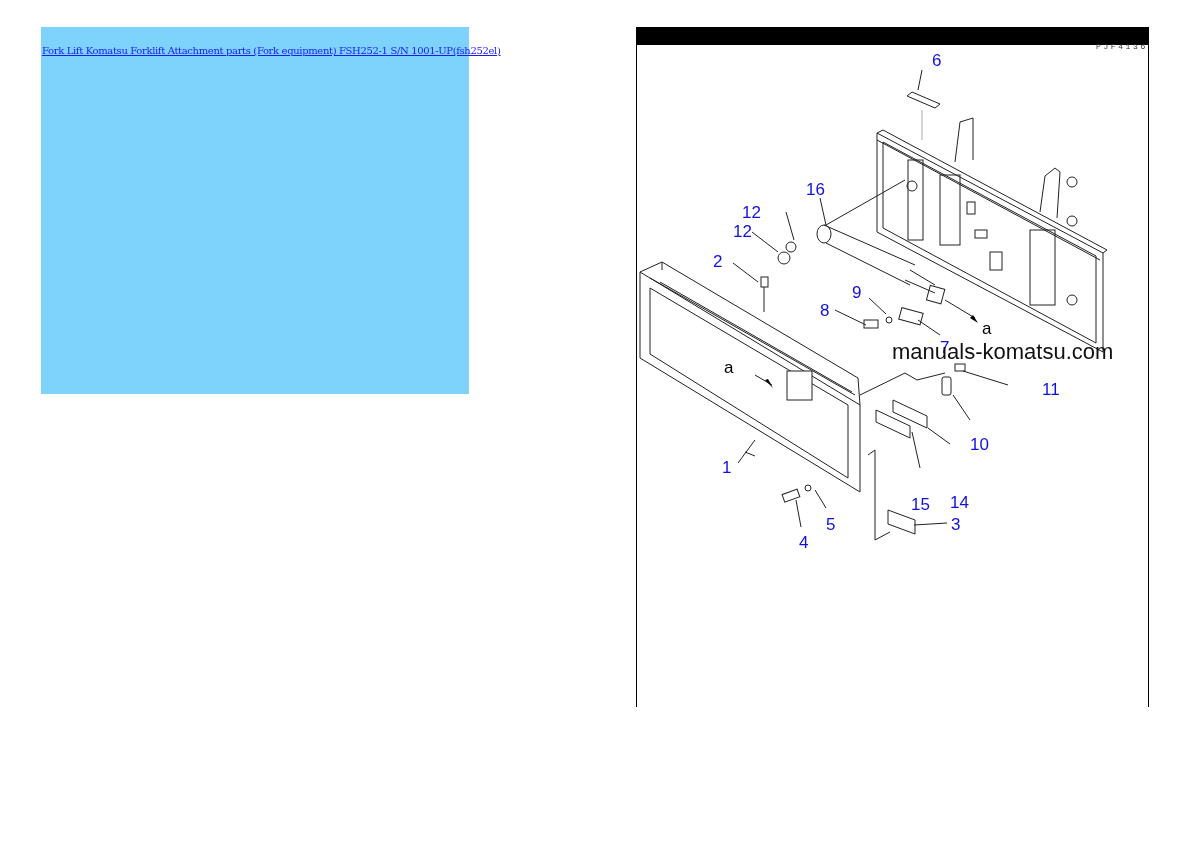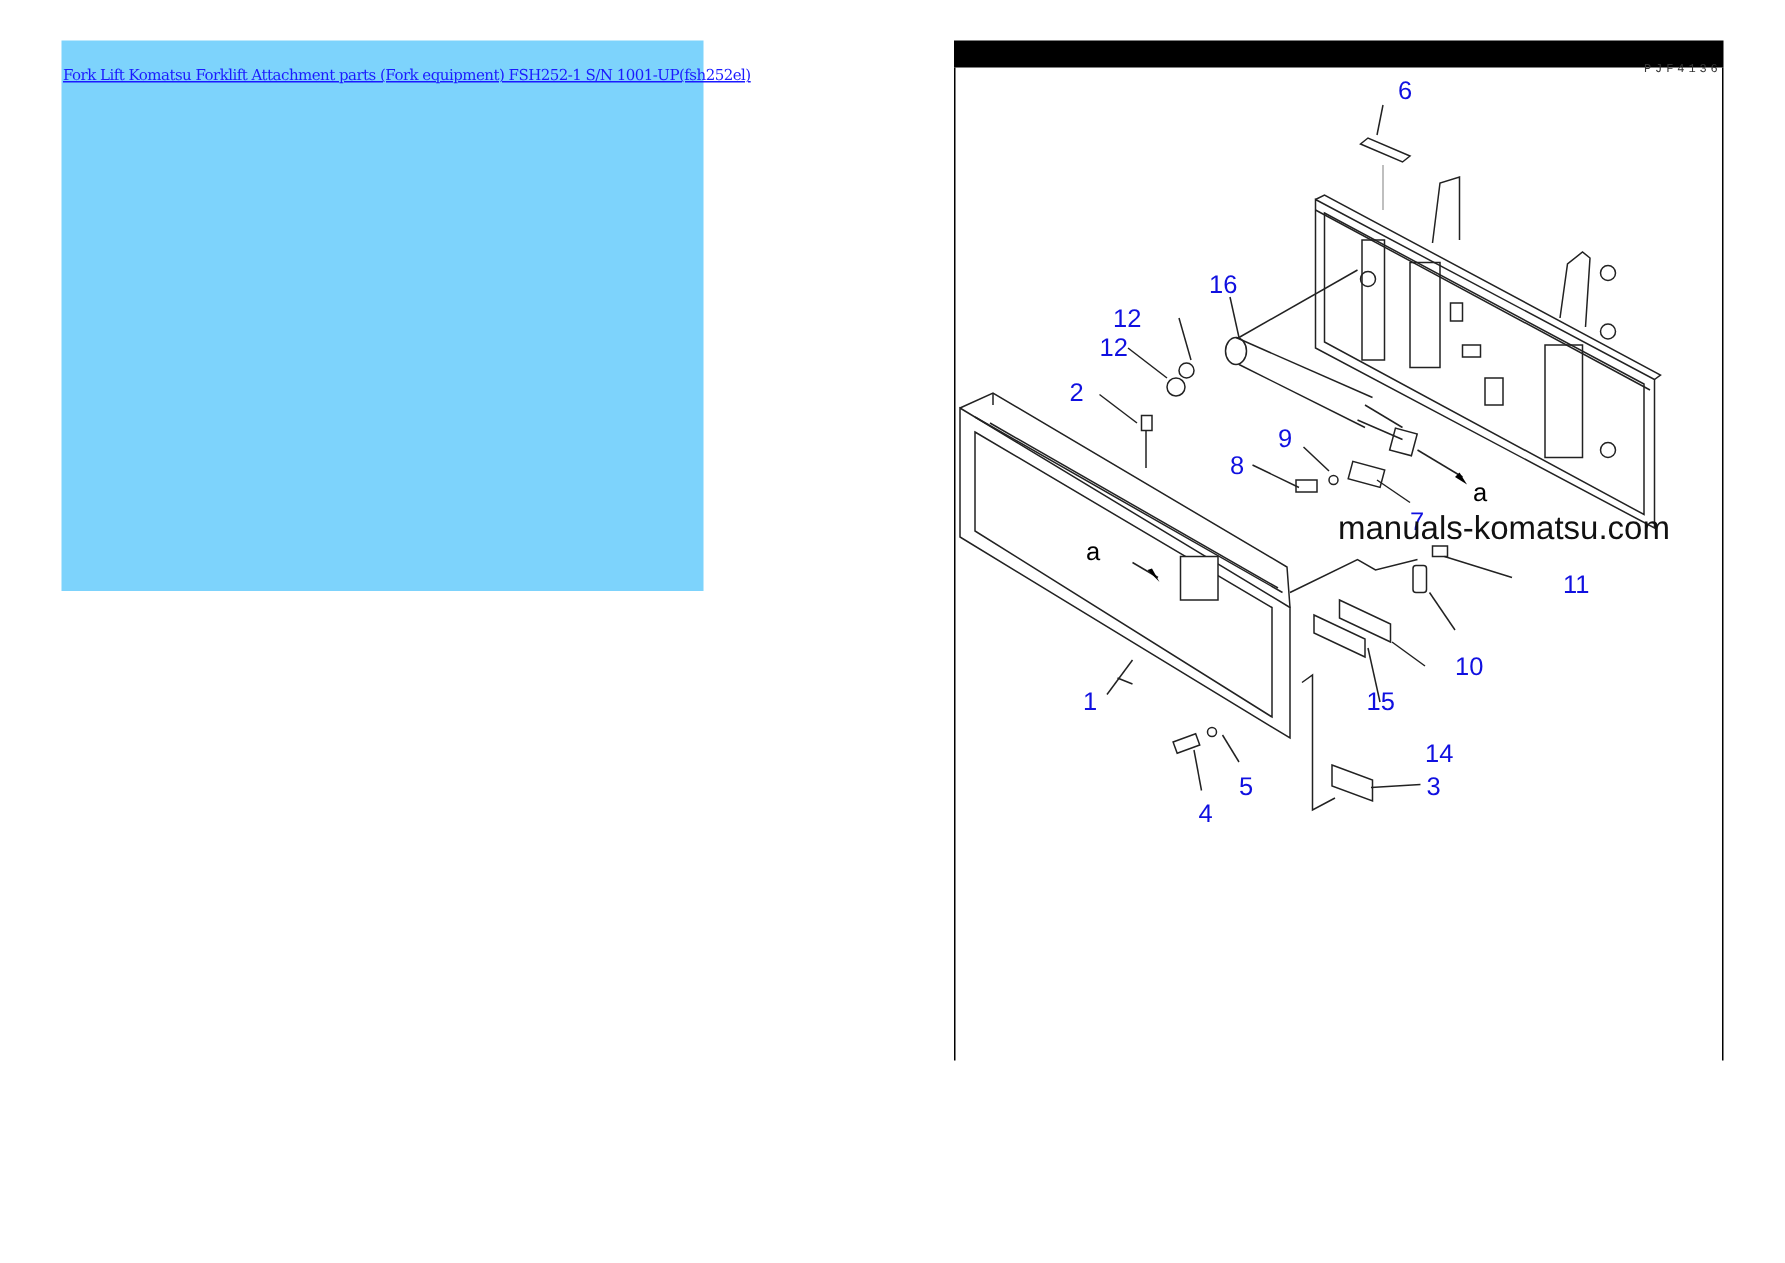--- a/index.html
+++ b/index.html
@@ -162,19 +162,19 @@
     <span class="callout" style="left: 826px; top: 516px;">5</span>
     <span class="callout" style="left: 932px; top: 52px;">6</span>
     <span class="callout" style="left: 940px; top: 339px;">7</span>
     <span class="callout" style="left: 820px; top: 302px;">8</span>
     <span class="callout" style="left: 852px; top: 284px;">9</span>
     <span class="callout" style="left: 970px; top: 420px; margin-top: 16px;">10</span>
     <span class="callout" style="left: 1010px; top: 381px; margin-left: 32px;">11</span>
     <span class="callout" style="left: 742px; top: 204px;">12</span>
     <span class="callout" style="left: 733px; top: 223px;">12</span>
     <span class="callout" style="left: 950px; top: 452px; margin-top: 42px;">14</span>
-    <span class="callout" style="left: 911px; top: 459px;">15</span>
+    <span class="callout" style="left: 911px; top: 496px;">15</span>
     <span class="callout" style="left: 806px; top: 181px;">16</span>
     <span class="letter-label" style="left: 724px; top: 359px;">a</span>
     <span class="letter-label" style="left: 982px; top: 320px;">a</span>
   </div>
 
 <div class="watermark">manuals-komatsu.com</div>
 
 </body></html>

